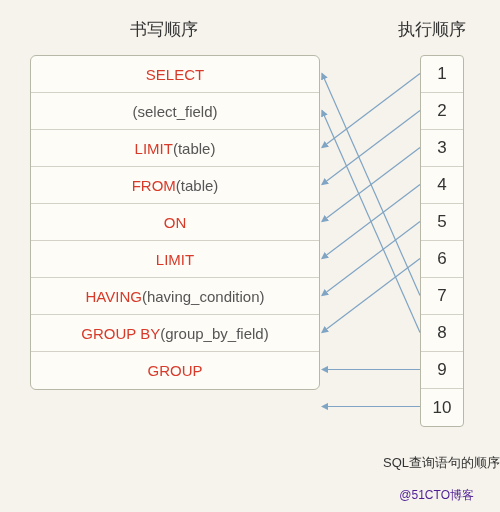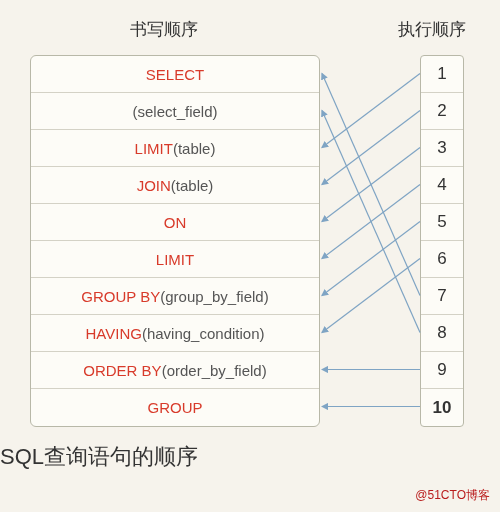--- a/index.html
+++ b/index.html
@@ -43,34 +43,34 @@
     border-radius: 4px;
     background: #fdfcf7;
   }
   .right-item {
     height: 37px;
     border-bottom: 1px solid #d4d2c6;
     display: flex; align-items: center; justify-content: center;
     font-size: 17px;
     color: #333;
   }
-  .right-item:last-child { border-bottom: none; font-weight: bold; }
+  .right-item:last-child { border-bottom: none; }
   .caption {
     position: absolute;
     bottom: 40px;
     left: 0; width: 100%;
-    text-align: left;
-    font-size: 22px;
+    text-align: right;
+    font-size: 13px;
     color: #333;
   }
   .watermark {
     position: absolute;
-    right: 10px; bottom: 8px;
+    right: 26px; bottom: 8px;
     font-size: 12px;
-    color: #b91c1c;
+    color: #4c1d95;
   }
   svg.arrows {
     position: absolute;
     top: 55px; left: 320px;
     width: 100px; height: 370px;
     overflow: visible;
     pointer-events: none;
   }
 </style>
 </head>
@@ -85,40 +85,36 @@
         <span class="kw">SELECT</span>
       </div>
       <div class="left-item">
         <span> (select_field)</span>
       </div>
       <div class="left-item">
         <span class="kw">LIMIT</span>
         <span> (table)</span>
       </div>
       <div class="left-item">
-        <span class="kw">JOIN</span>
+        <span class="kw">FROM</span>
         <span> (table)</span>
       </div>
       <div class="left-item">
         <span class="kw">ON</span>
       </div>
       <div class="left-item">
         <span class="kw">LIMIT</span>
       </div>
       <div class="left-item">
-        <span class="kw">GROUP BY</span>
-        <span> (group_by_field)</span>
-      </div>
-      <div class="left-item">
         <span class="kw">HAVING</span>
         <span> (having_condition)</span>
       </div>
       <div class="left-item">
-        <span class="kw">ORDER BY</span>
-        <span> (order_by_field)</span>
+        <span class="kw">GROUP BY</span>
+        <span> (group_by_field)</span>
       </div>
       <div class="left-item">
         <span class="kw">GROUP</span>
       </div>
     </div>
   <div class="right-col" id="rightCol">
       <div class="right-item">1</div>
       <div class="right-item">2</div>
       <div class="right-item">3</div>
       <div class="right-item">4</div>

